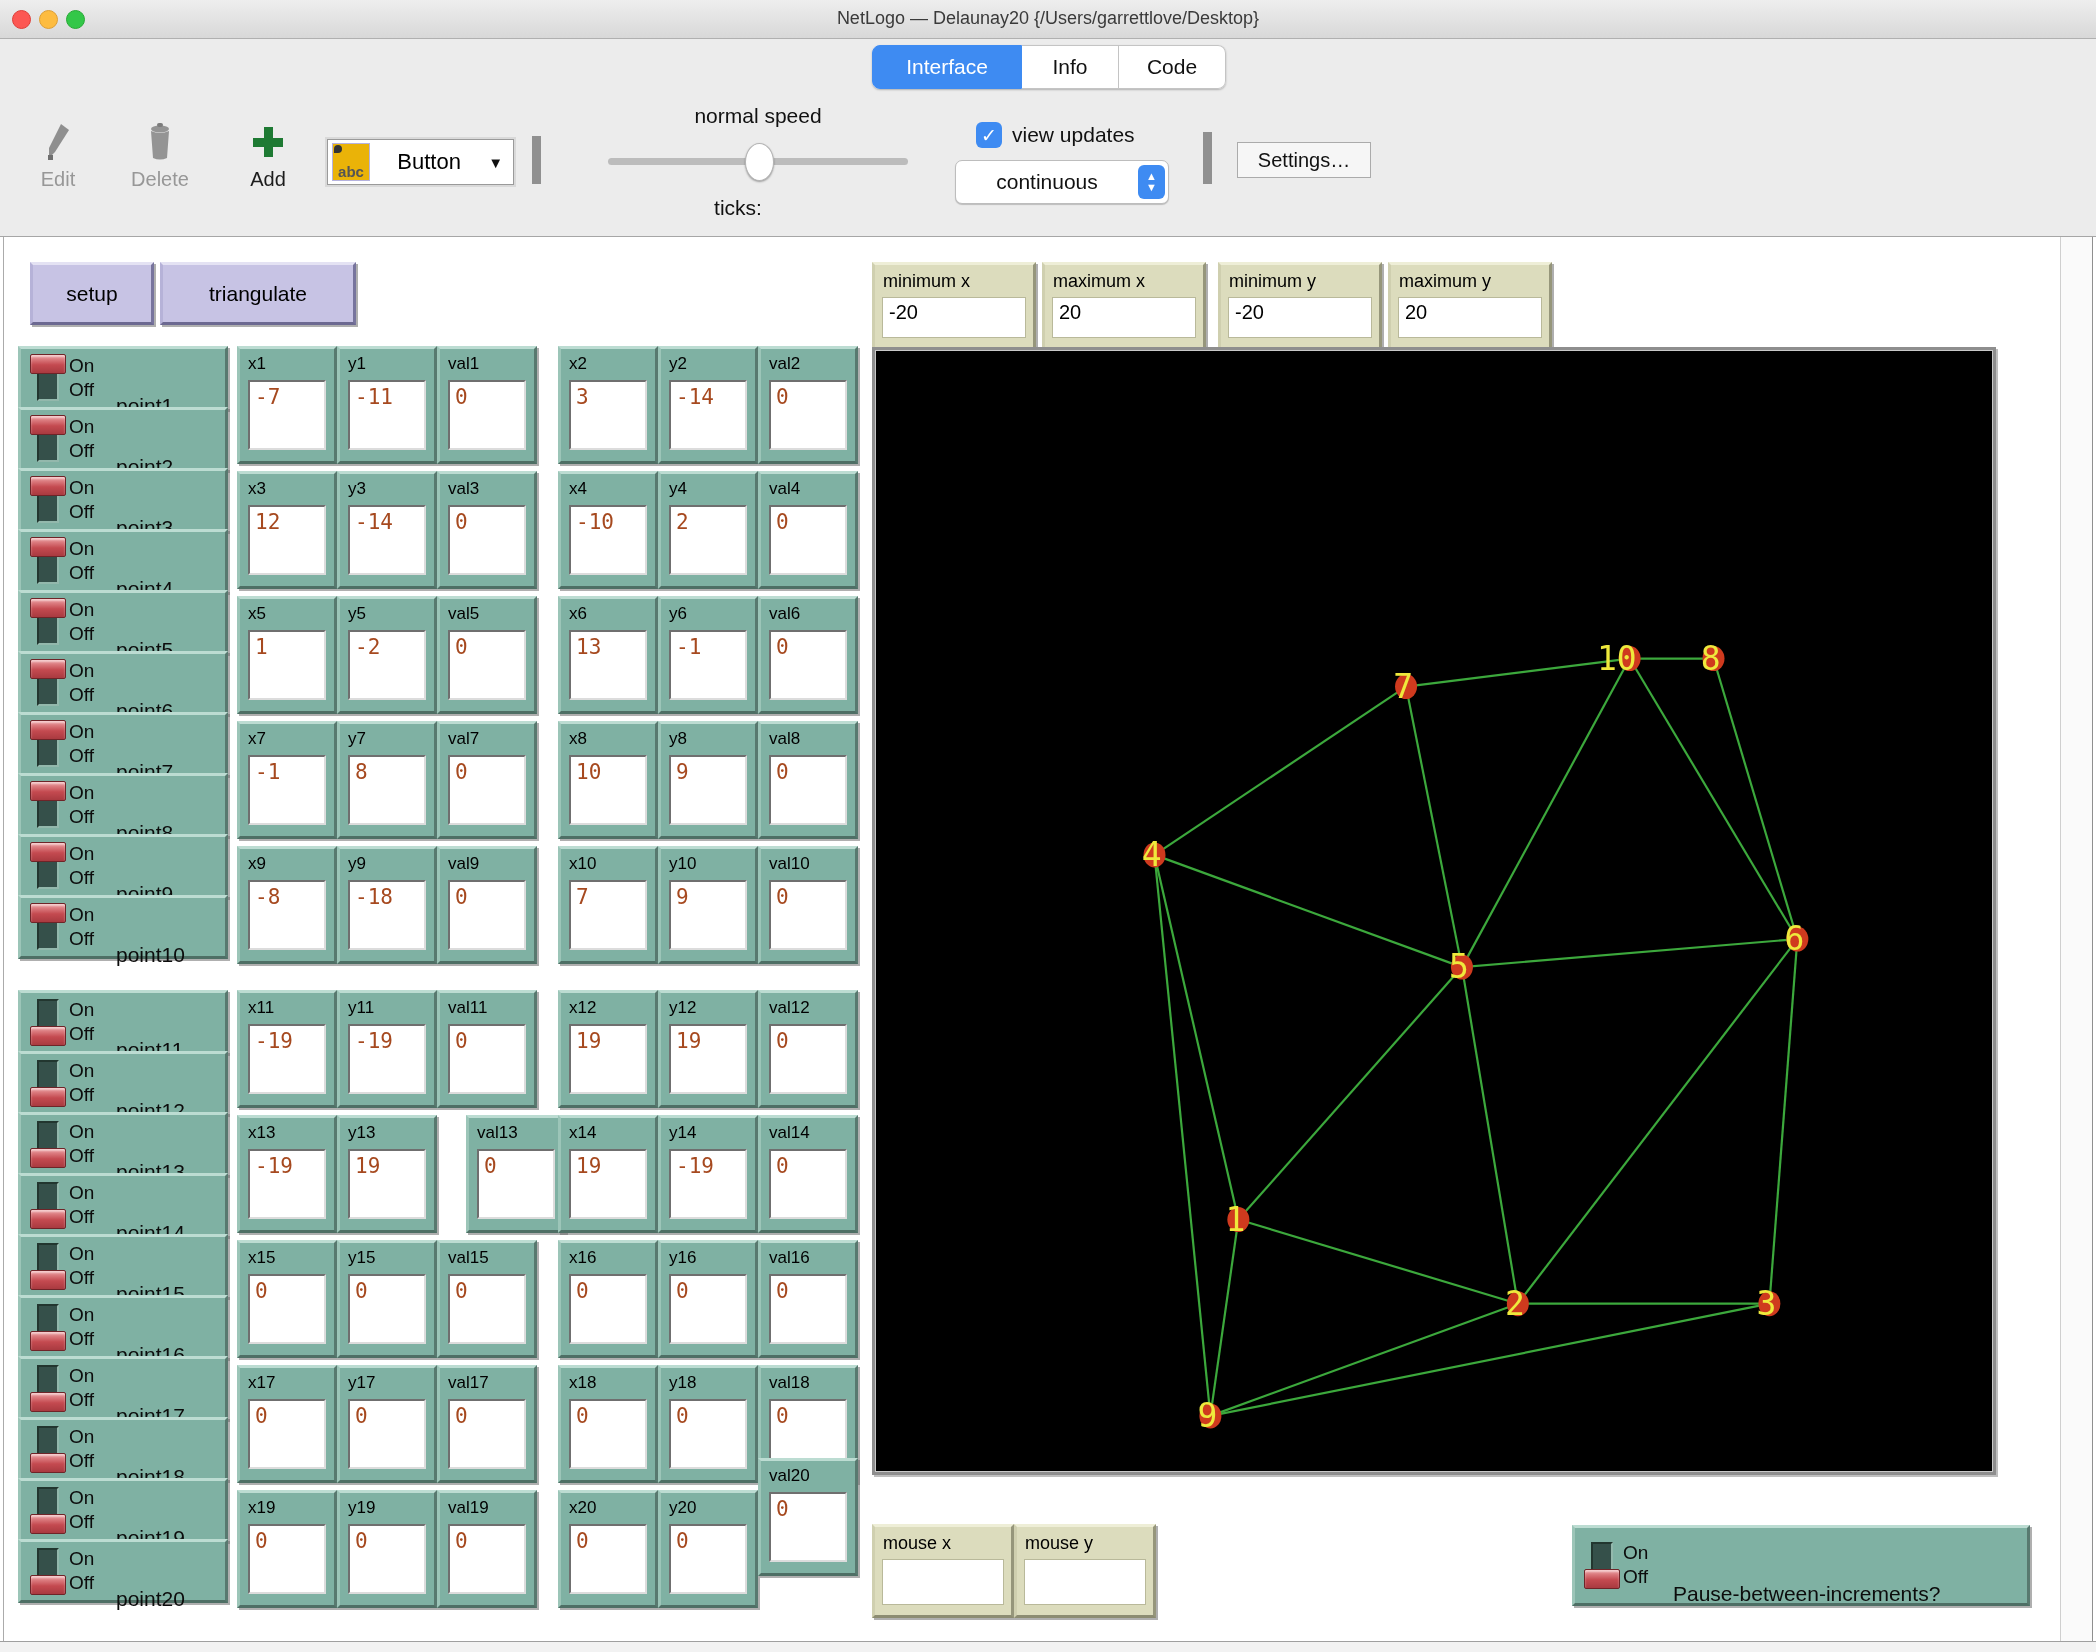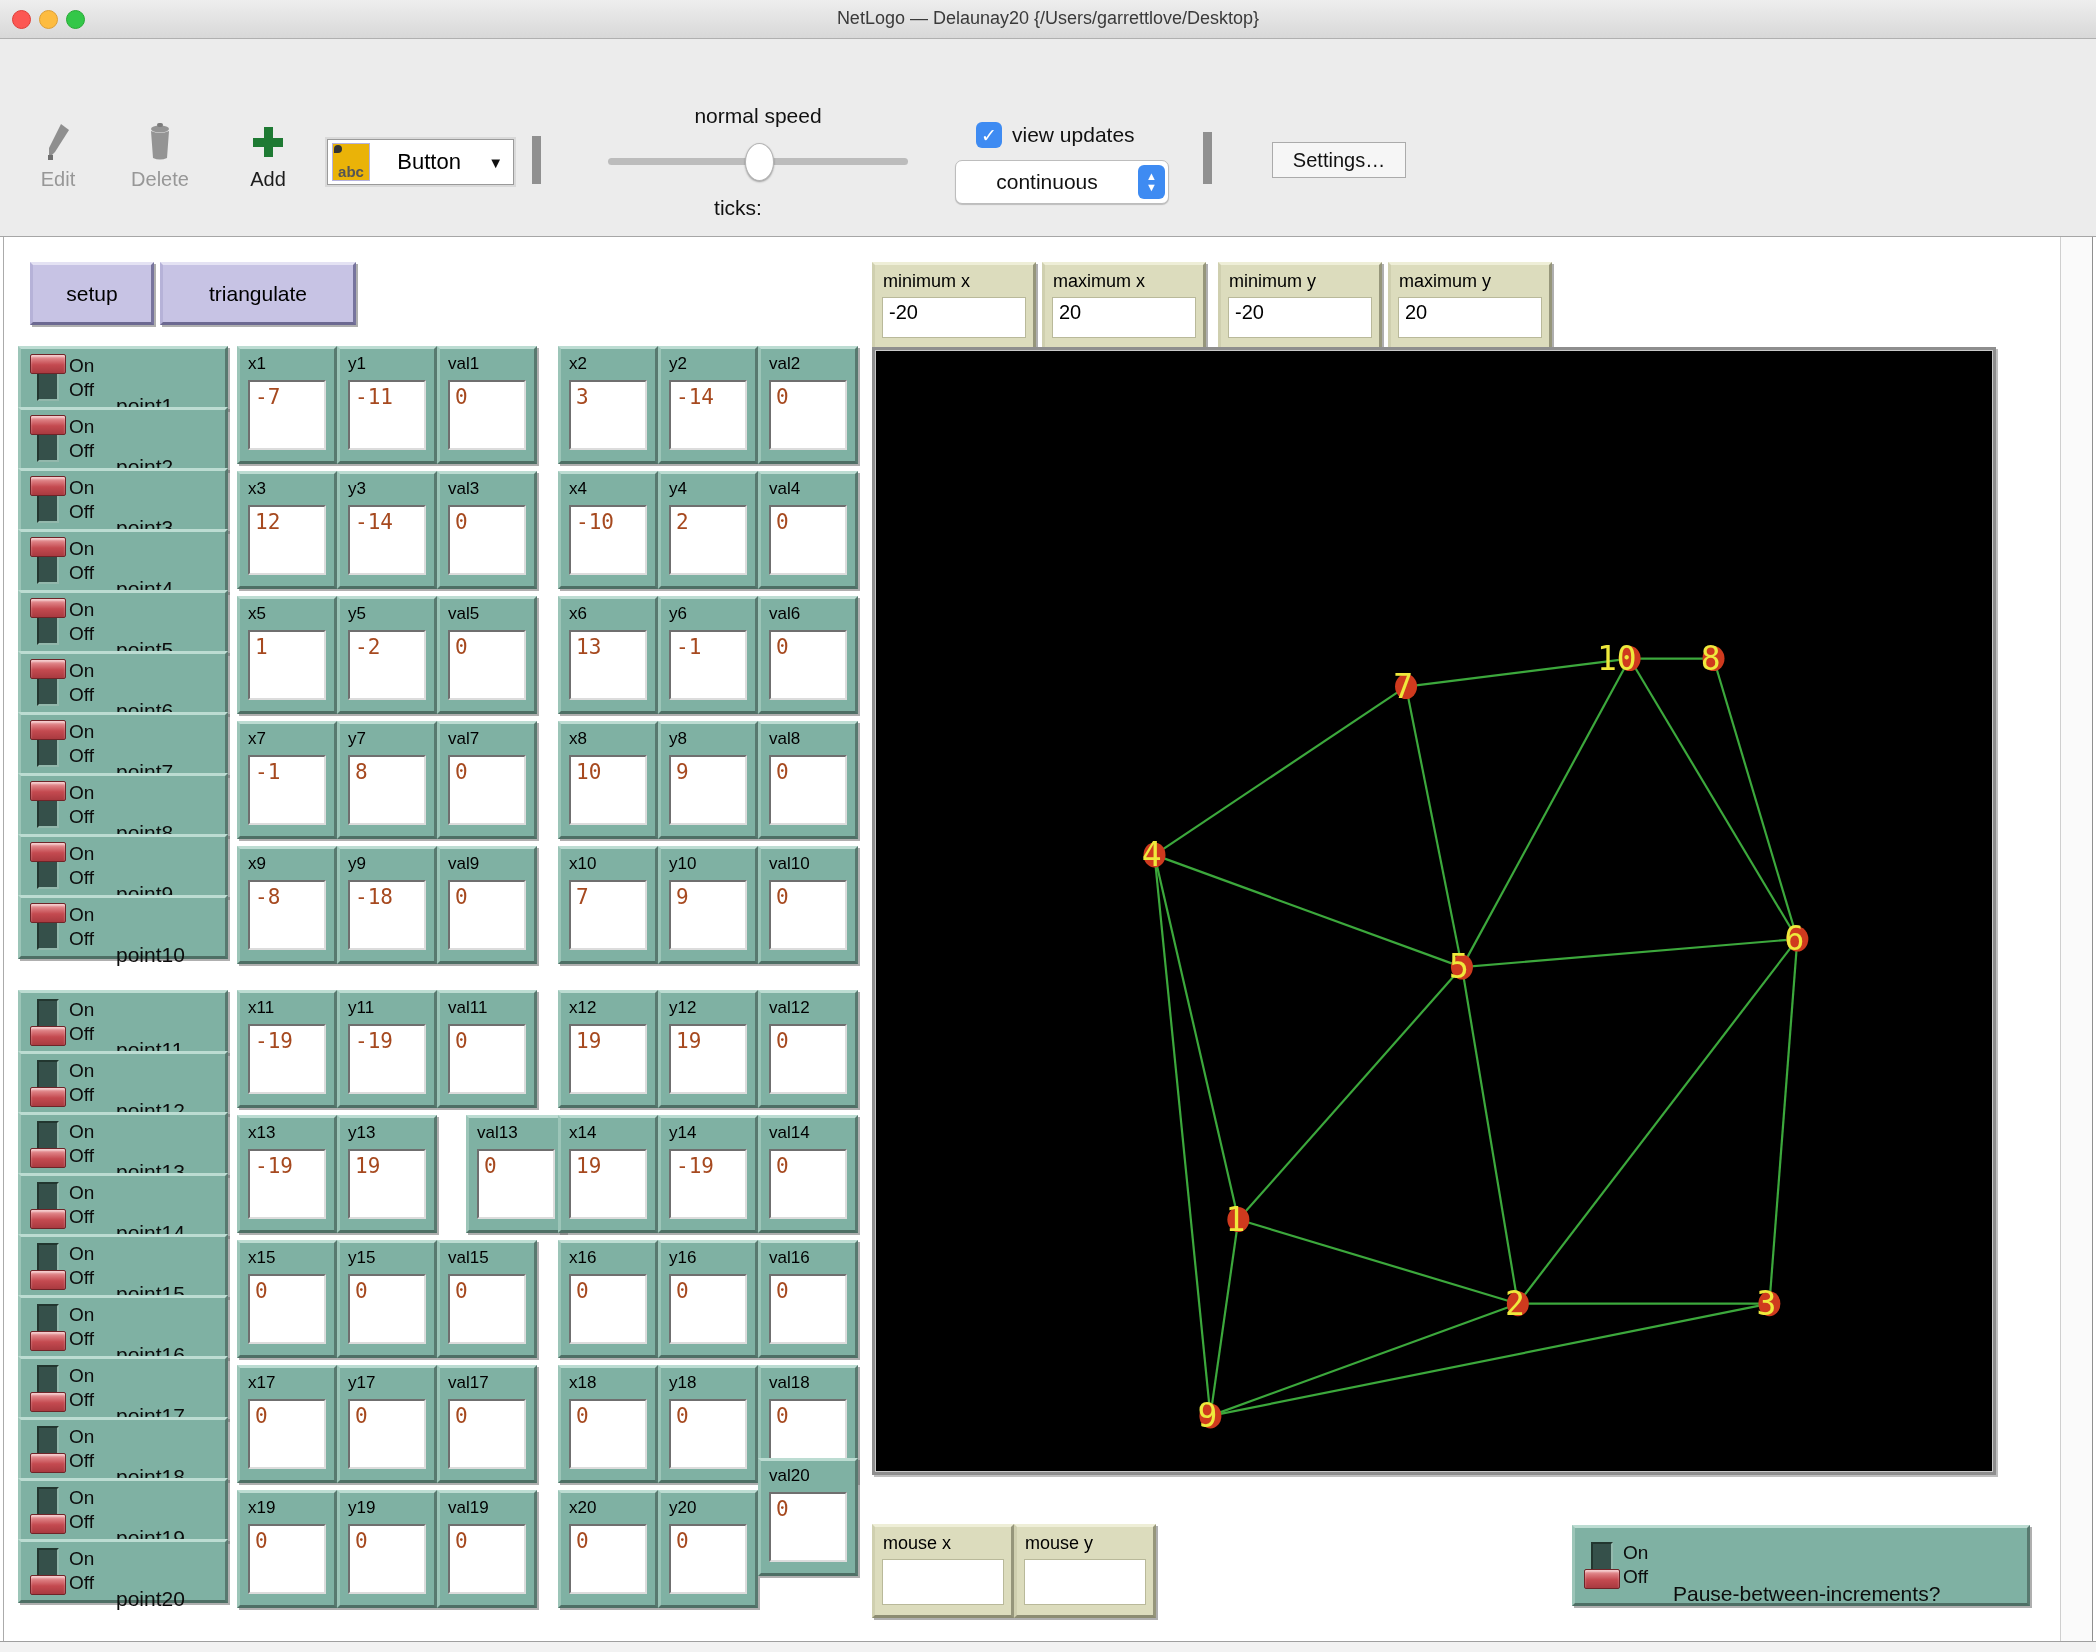--- a/index.html
+++ b/index.html
@@ -53,21 +53,21 @@
   .vu{position:absolute;left:976px;top:122px;display:flex;align-items:center;}
   .checkbox{width:26px;height:26px;background:#3e8bf2;border-radius:6px;color:#fff;font-size:19px;
             display:flex;align-items:center;justify-content:center;}
   .vu .lab2{margin-left:10px;font-size:21px;color:#111;}
   .mode{position:absolute;left:955px;top:160px;width:212px;height:42px;background:#fff;border:1px solid #bdbdbd;
         border-radius:7px;box-shadow:0 1px 1px rgba(0,0,0,.2);display:flex;align-items:center;}
   .mode .val{flex:1;text-align:center;font-size:21px;color:#111;}
   .mode .spin{width:27px;height:34px;margin-right:3px;background:#3e8bf2;border-radius:6px;color:#fff;
         display:flex;flex-direction:column;align-items:center;justify-content:center;font-size:11px;line-height:11px;}
   .settings-btn{position:absolute;left:1237px;top:142px;width:132px;height:34px;background:#f6f6f6;
-        border:1px solid #ababab;font-size:20px;color:#111;display:flex;align-items:center;justify-content:center;margin-left:35px;}
+        border:1px solid #ababab;font-size:20px;color:#111;display:flex;align-items:center;justify-content:center;}
   
   .left-border{position:absolute;left:3px;top:237px;width:1px;height:1404px;background:#ababab;}
   .vscroll{position:absolute;left:2060px;top:237px;width:31px;height:1404px;background:#fafafa;
            border-left:1px solid #cfcfcf;border-right:1px solid #8f8f8f;}
   .hscroll{position:absolute;left:0;top:1641px;width:2096px;height:11px;background:#f2f2f2;border-top:1px solid #9f9f9f;}
   .nl-button{position:absolute;background:#c7c3e4;border:3px solid;border-color:#e4e2f3 #77749d #6c6991 #b6b2d8;
         box-shadow:2px 2px 0 rgba(110,110,110,.55);font-size:21px;color:#000;
         display:flex;align-items:center;justify-content:center;}
   .btn-setup{left:30px;top:262px;width:118px;height:57px;}
   .btn-tri{left:160px;top:262px;width:190px;height:57px;}
@@ -110,20 +110,25 @@
 <div class="window">
 
   <div class="chrome">
     <div class="titlebar">
       <span class="tl close"></span>
       <span class="tl min"></span>
       <span class="tl max"></span>
       <div class="title">NetLogo — Delaunay20 {/Users/garrettlove/Desktop}</div>
     </div>
 
+    <div class="tabbar">
+      <div class="tab t0 active">Interface</div>
+      <div class="tab t1">Info</div>
+      <div class="tab t2">Code</div>
+    </div>
 
     <div class="tool tool-edit">
       <div class="ico">
         <svg width="26" height="40" viewBox="0 0 26 40">
             <g fill="#8f8f8f">
               <polygon points="16,2 24,8 10,30 4,36 4,26"></polygon>
               <rect x="3" y="33" width="5" height="5" fill="#6f6f6f"></rect>
             </g>
           </svg>
       </div>

